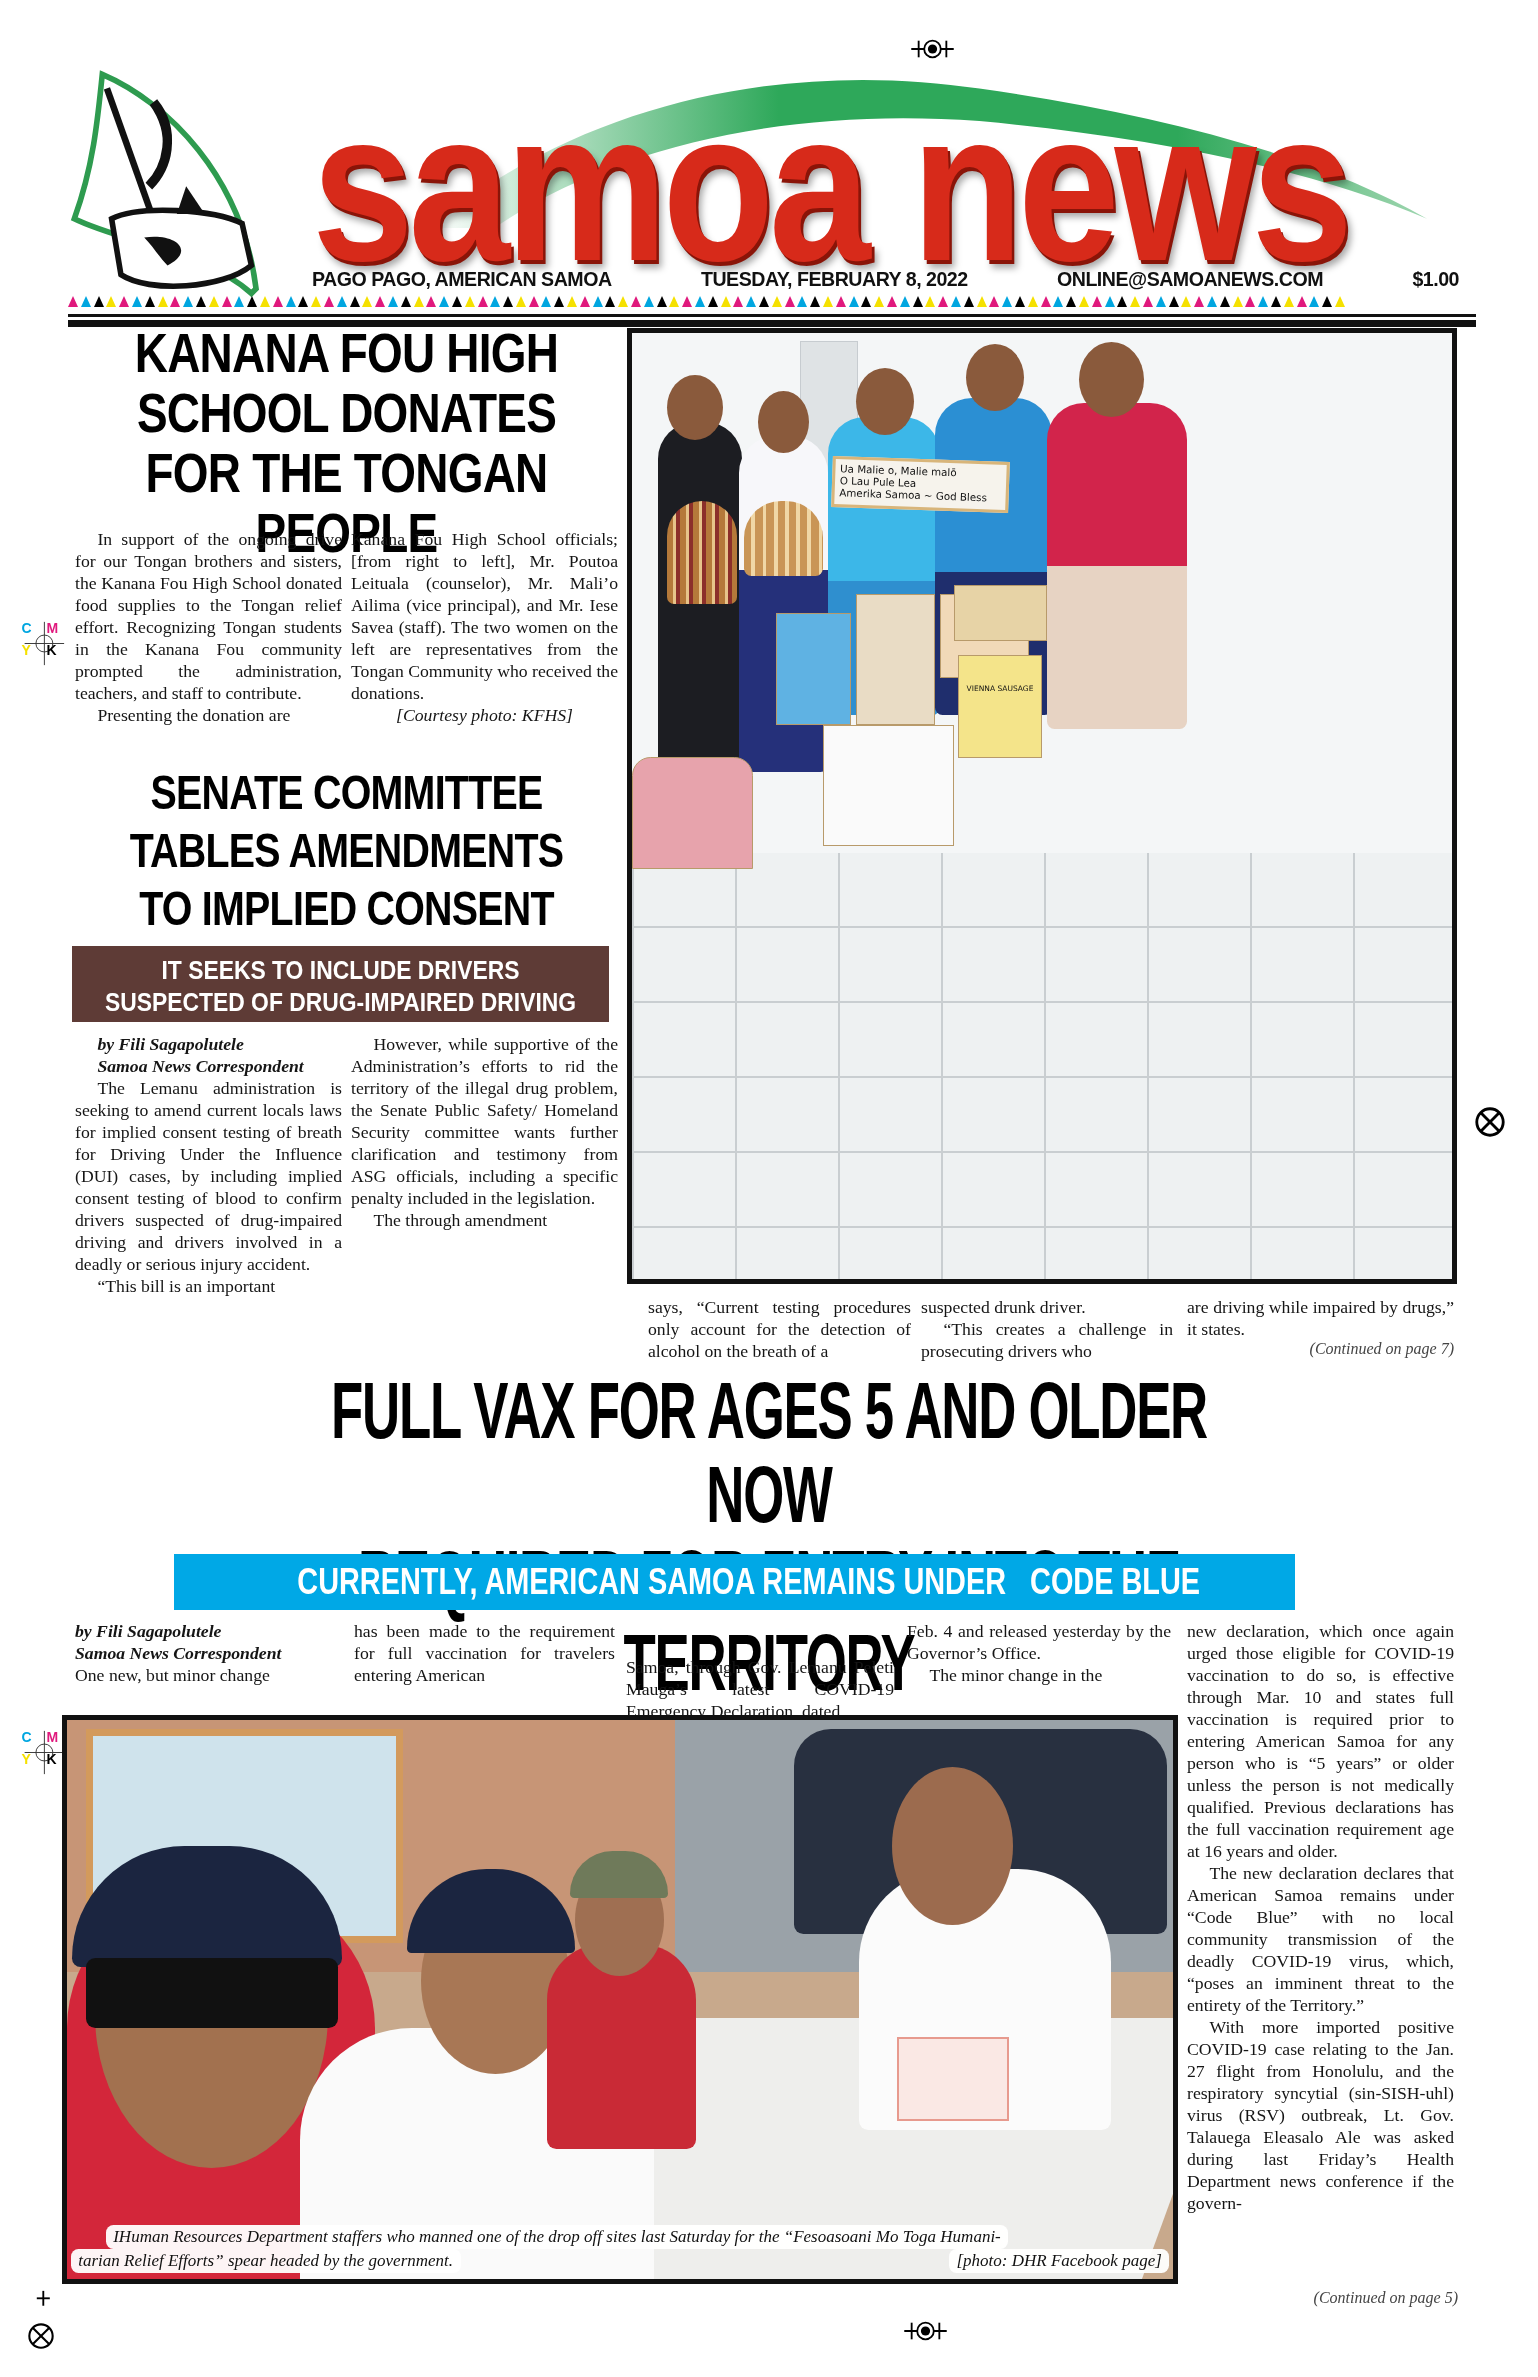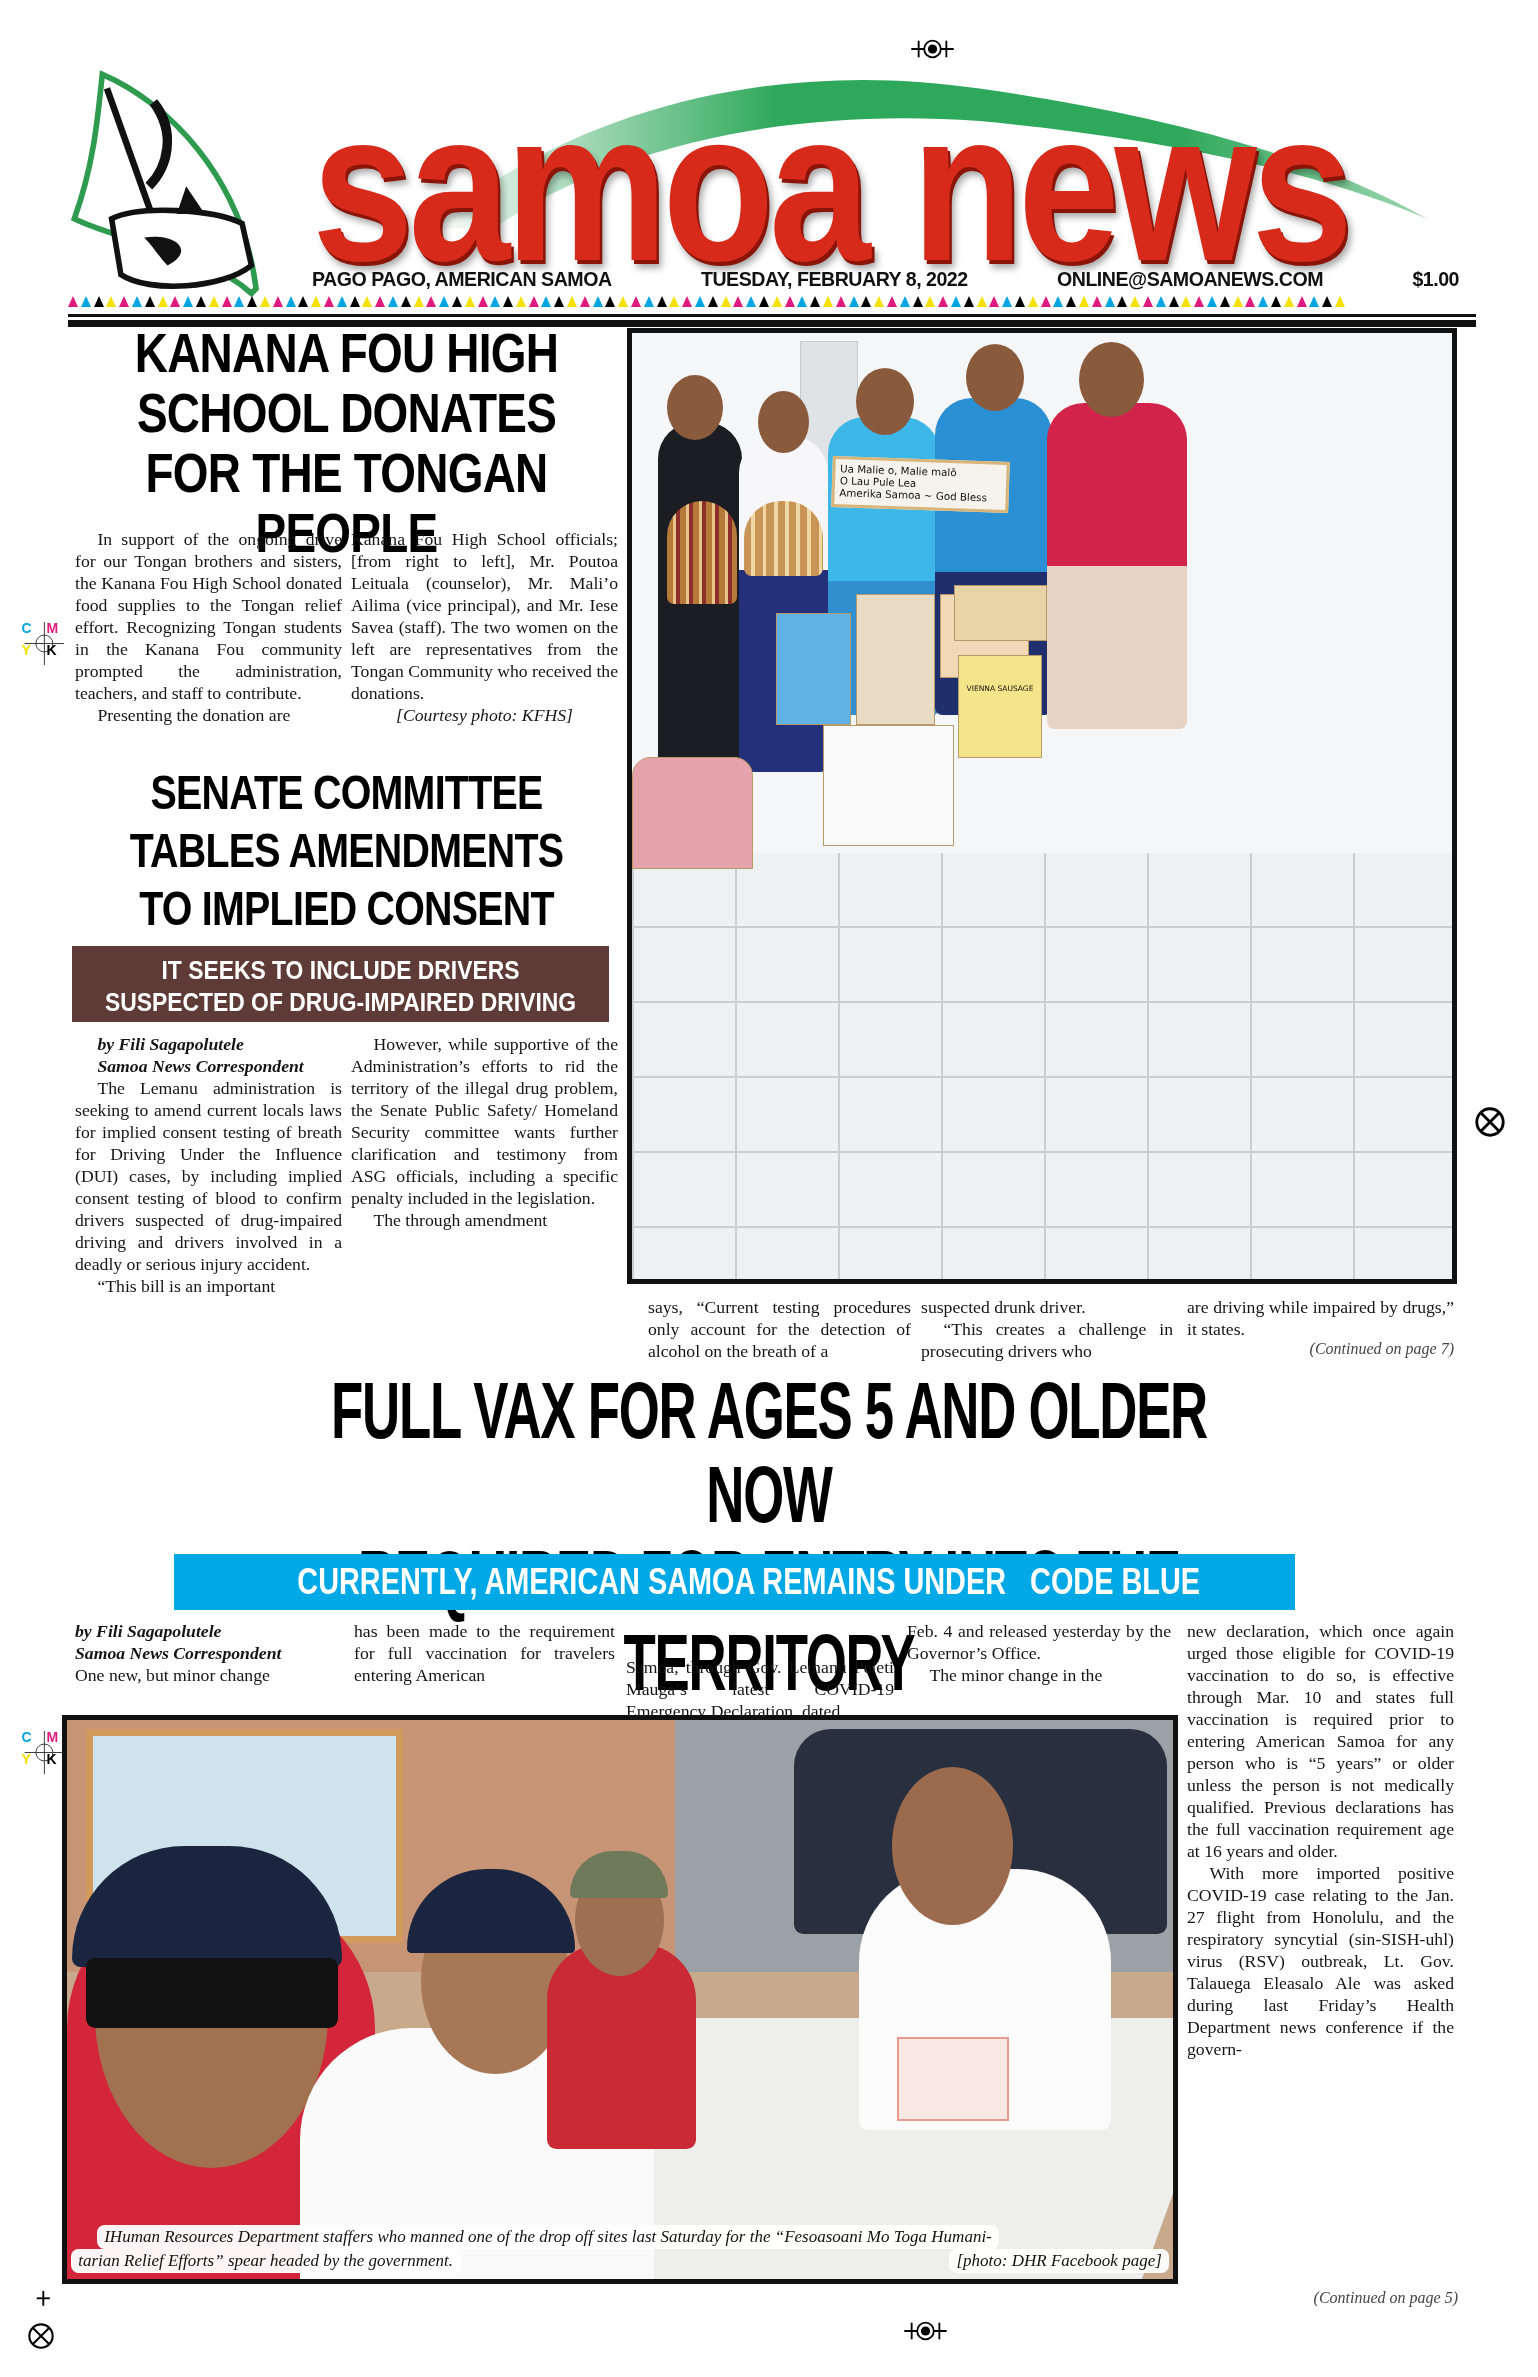--- a/index.html
+++ b/index.html
@@ -83,21 +83,21 @@
   .subbar-blue {
     left: 174px; top: 1554px; width: 1121px; height: 56px; background: #00a8e6;
     color: #fff; font-family: "Liberation Sans", sans-serif; font-weight: bold;
     font-size: 37px; line-height: 56px; text-align: center;
   }
   .subbar-blue div { transform: scaleX(0.78); white-space: pre; }
 
   
   .photo2 { left: 62px; top: 1715px; width: 1116px; height: 569px; border: 5.6px solid #111; overflow: hidden; background: #c8a98c; }
   .caption2 { position: absolute; left: 3.7px; bottom: 5.6px; right: 3.7px; font-style: italic; font-size: 17px; line-height: 20.5px; color: #111; }
-  .caption2 .line1 { background: rgba(255,255,255,0.95); display: inline-block; padding: 1.9px 7.5px; border-radius: 7.5px; margin-left: 26px; }
+  .caption2 .line1 { background: rgba(255,255,255,0.95); display: inline-block; padding: 1.9px 7.5px; border-radius: 7.5px; margin-left: 35px; }
   .caption2 .line2 { display: flex; justify-content: space-between; }
   .caption2 .line2 span { background: rgba(255,255,255,0.95); padding: 1.9px 7.5px; border-radius: 7.5px; }
 </style>
 </head>
 <body>
 
 <div class="abs reg-top">
   <svg width="47" height="24" viewBox="0 0 50 26">
     <line x1="2" y1="13" x2="48" y2="13" stroke="#000" stroke-width="2"></line>
     <line x1="10" y1="4" x2="10" y2="22" stroke="#000" stroke-width="2"></line>
@@ -380,20 +380,21 @@
   </div>
   <div class="abs col" style="left:626px; top:1656px; width:268px;">
     <p class="noind">Samoa, through Gov. Lemanu Peleti Mauga’s latest COVID-19 Emergency Declaration, dated</p>
   </div>
   <div class="abs col" style="left:907px; top:1620px; width:264px;">
     <p class="noind">Feb. 4 and released yesterday by the Governor’s Office.</p>
     <p>The minor change in the</p>
   </div>
   <div class="abs col" style="left:1187px; top:1620px; width:267px;">
     <p class="noind">new declaration, which once again urged those eligible for COVID-19 vaccination to do so, is effective through Mar. 10 and states full vaccination is required prior to entering American Samoa for any person who is “5 years” or older unless the person is not medically qualified. Previous declarations has the full vaccination requirement age at 16 years and older.</p>
+    <p>The new declaration declares that American Samoa remains under “Code Blue” with no local community transmission of the deadly COVID-19 virus, which, “poses an imminent threat to the entirety of the Territory.”</p>
     <p>With more imported positive COVID-19 case relating to the Jan. 27 flight from Honolulu, and the respiratory syncytial (sin-SISH-uhl) virus (RSV) outbreak, Lt. Gov. Talauega Eleasalo Ale was asked during last Friday’s Health Department news conference if the govern-</p>
   </div>
   <div class="abs cont" style="left:1197px; top:2289px; width:261px;">(Continued on page 5)</div>
 
   <div class="abs photo2">
     <div style="position:absolute; left:0; top:0; width:100%; height:45%; background:linear-gradient(90deg,#c79576 0 55%,#9aa2a8 55% 100%);"></div>
     <div style="position:absolute; left:18.6px; top:9.3px; width:317px; height:214px; background:#cfe3ec; border:7.5px solid #d39a5c;"></div>
     <div style="position:absolute; left:727px; top:9.3px; width:373px; height:205px; background:#283040; border-radius:37px 37px 9.3px 9.3px;"></div>
     <div style="position:absolute; left:466px; top:298px; width:653px; height:280px; background:#eeeeec; transform:skewX(-20deg);"></div>
     <div style="position:absolute; left:0; top:168px; width:308px; height:401px; background:#d3263a; border-radius:140px 140px 0 0;"></div>

